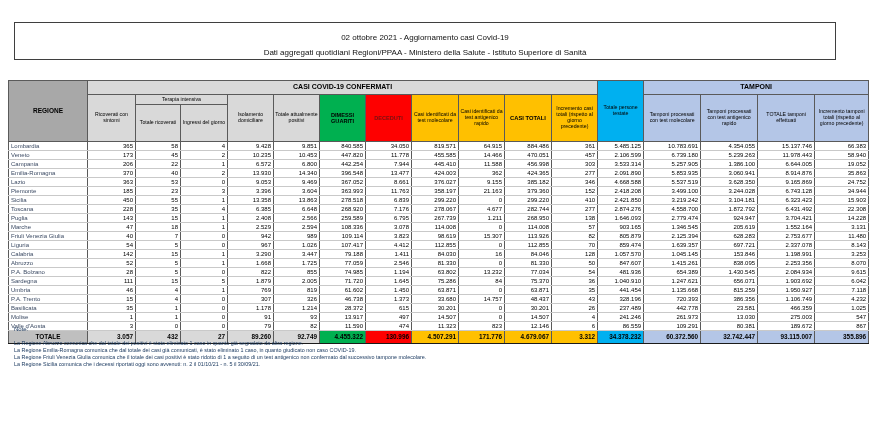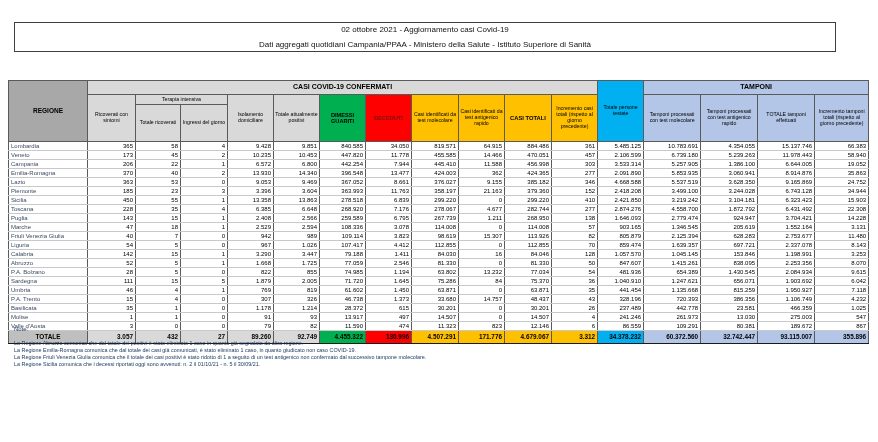--- a/index.html
+++ b/index.html
@@ -1,21 +1,21 @@
 <!DOCTYPE html>
 <html><head>
 <meta charset="utf-8">
 <style>
   html,body{margin:0;padding:0;background:#fff;}
   .page{position:relative;width:878px;height:442px;background:#ffffff;overflow:hidden;
         font-family:"Liberation Sans",sans-serif;color:#000;}
 
   
   .title-box{position:absolute;left:14px;top:22px;width:820px;height:26px;
-             border:1.5px solid #3f3f3f;text-align:center;padding-top:2px;}
+             border:1.5px solid #3f3f3f;text-align:center;padding-top:10px;}
   .title-box .t1{font-size:8px;color:#111;}
   .title-box .t2{font-size:8px;color:#111;margin-top:6px;}
 
   
   table.covid{position:absolute;left:8px;top:80px;border-collapse:collapse;table-layout:fixed;
               width:860px;border:1.5px solid #1a1a1a;}
   th,td{overflow:hidden;white-space:nowrap;}
   th{border:1px solid #5a5a5a;font-weight:normal;font-size:5.2px;line-height:1.15;
      text-align:center;vertical-align:middle;white-space:normal;padding:0 1px;}
   td{border-left:1px solid #5a5a5a;border-right:1px solid #5a5a5a;
@@ -53,21 +53,21 @@
   .notes-label{font-size:6px;margin-bottom:8px;}
   .note-line{font-size:5.4px;line-height:7px;}
 </style>
 </head>
 <body>
 
 <div class="page">
 
   <div class="title-box">
     <div class="t1">02 ottobre 2021 - Aggiornamento casi Covid-19</div>
-    <div class="t2">Dati aggregati quotidiani Campania/PPAA - Ministero della Salute - Istituto Superiore di Sanità</div>
+    <div class="t2">Dati aggregati quotidiani Regioni/PPAA - Ministero della Salute - Istituto Superiore di Sanità</div>
   </div>
 
   <table class="covid">
     <colgroup>
       <col style="width:79px">
         <col style="width:48px">
         <col style="width:45px">
         <col style="width:47px">
       <col style="width:46px">
         <col style="width:46px">

